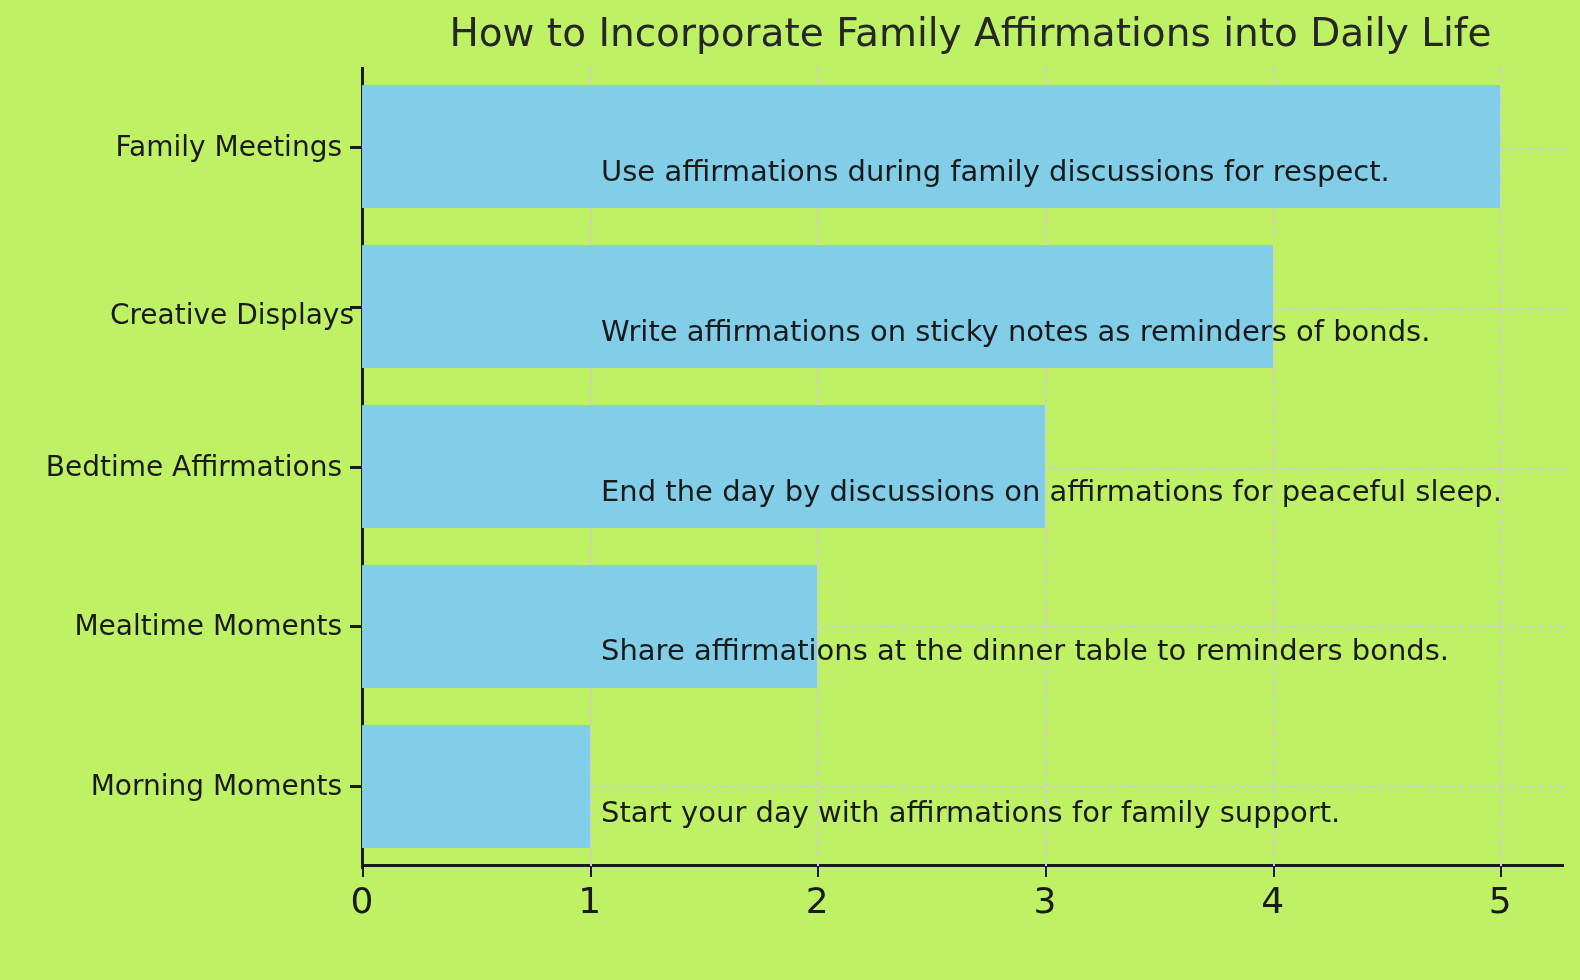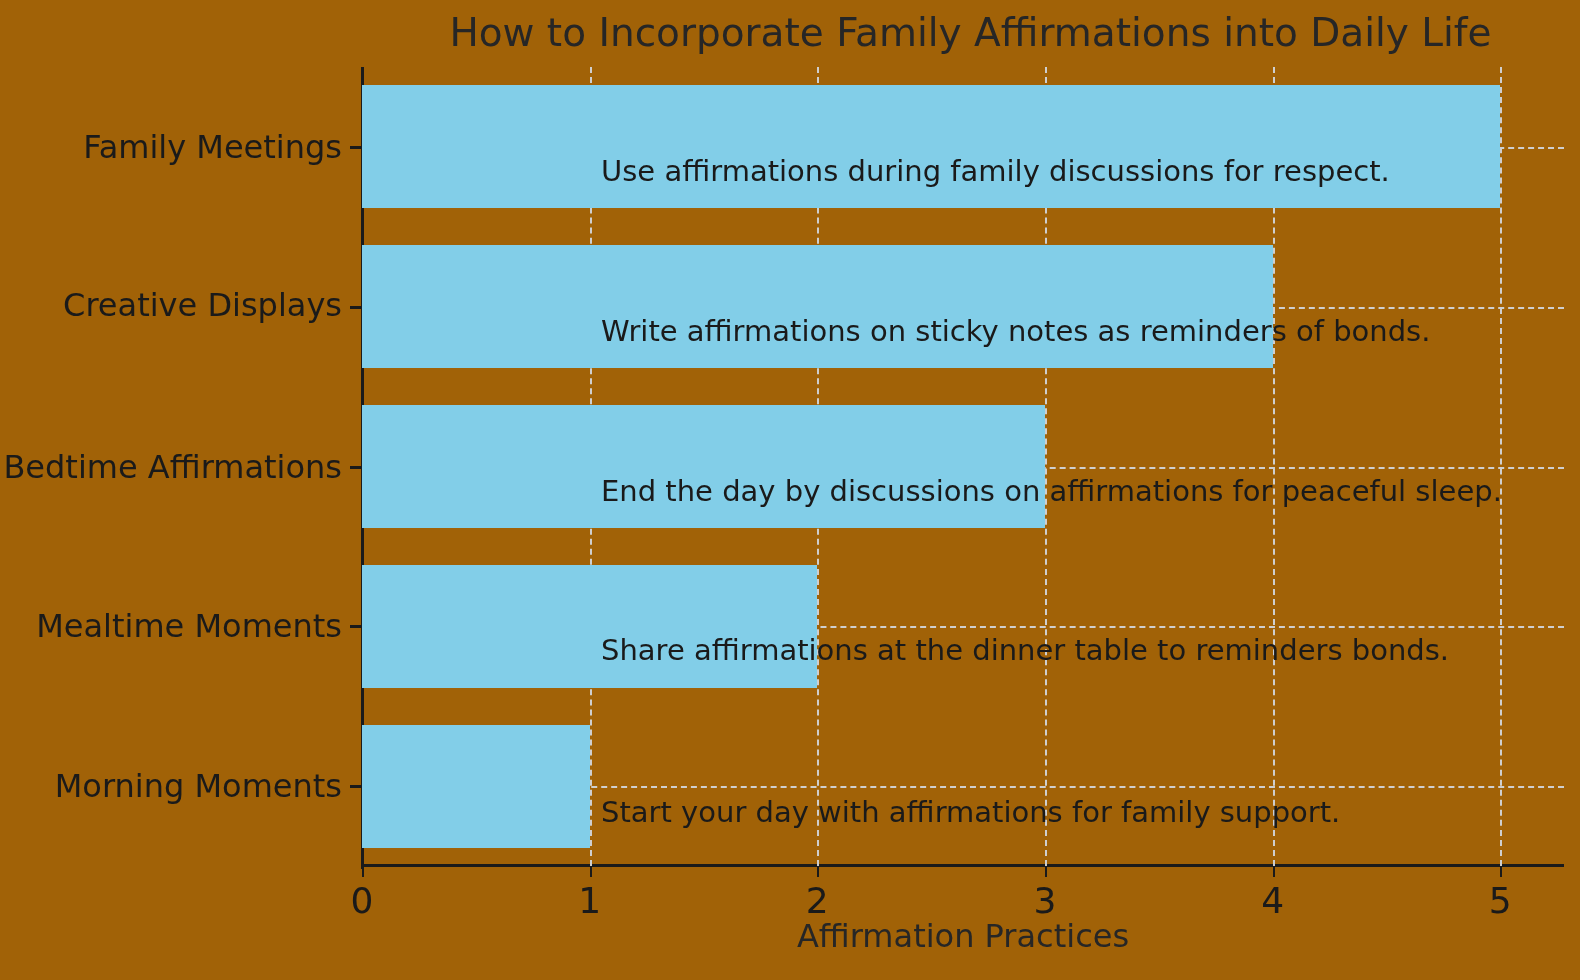--- a/index.html
+++ b/index.html
@@ -12,21 +12,21 @@
     height: 980px;
     font-family: "DejaVu Sans", sans-serif;
     color: #262626;
     overflow: hidden;
   }
 
   #figure {
     position: relative;
     width: 1580px;
     height: 980px;
-    background: #a16207;
+    background: #bef264;
   }
 
   
   #chart-title {
     position: absolute;
     left: 361px;
     top: 10px;
     width: 1219px;
     text-align: center;
     font-size: 39px;
@@ -101,21 +101,21 @@
     left: 350px;
     width: 12px;
     height: 3px;
     background: #1a1a1a;
   }
   .ytick-label {
     position: absolute;
     left: 0;
     width: 342px;
     text-align: right;
-    font-size: 32px;
+    font-size: 28px;
     line-height: 40px;
     color: #1a1a1a;
     white-space: nowrap;
   }
 
   
   #x-axis-label {
     position: absolute;
     left: 362px;
     top: 916px;
@@ -195,24 +195,23 @@
       <div class="xtick-label" style="left: 1044.95px;">3</div>
       <div class="xtick-mark" style="left: 1272.61px;"></div>
       <div class="xtick-label" style="left: 1272.61px;">4</div>
       <div class="xtick-mark" style="left: 1500.26px;"></div>
       <div class="xtick-label" style="left: 1500.26px;">5</div>
     </div>
   <div id="yticks-layer">
       <div class="ytick-mark" style="top: 145.9px;"></div>
       <div class="ytick-label" style="top: 126.9px;">Family Meetings</div>
       <div class="ytick-mark" style="top: 305.7px;"></div>
-      <div class="ytick-label" style="top: 285px;">Creative Displays</div>
+      <div class="ytick-label" style="top: 295px; padding-left: 12px;">Creative Displays</div>
       <div class="ytick-mark" style="top: 465.5px;"></div>
       <div class="ytick-label" style="top: 446.5px;">Bedtime Affirmations</div>
       <div class="ytick-mark" style="top: 625.3px;"></div>
       <div class="ytick-label" style="top: 606.3px;">Mealtime Moments</div>
       <div class="ytick-mark" style="top: 785.1px;"></div>
       <div class="ytick-label" style="top: 766.1px;">Morning Moments</div>
     </div>
 
-  <div id="x-axis-label">Affirmation Practices</div>
 
 </div>
 
 </body></html>

